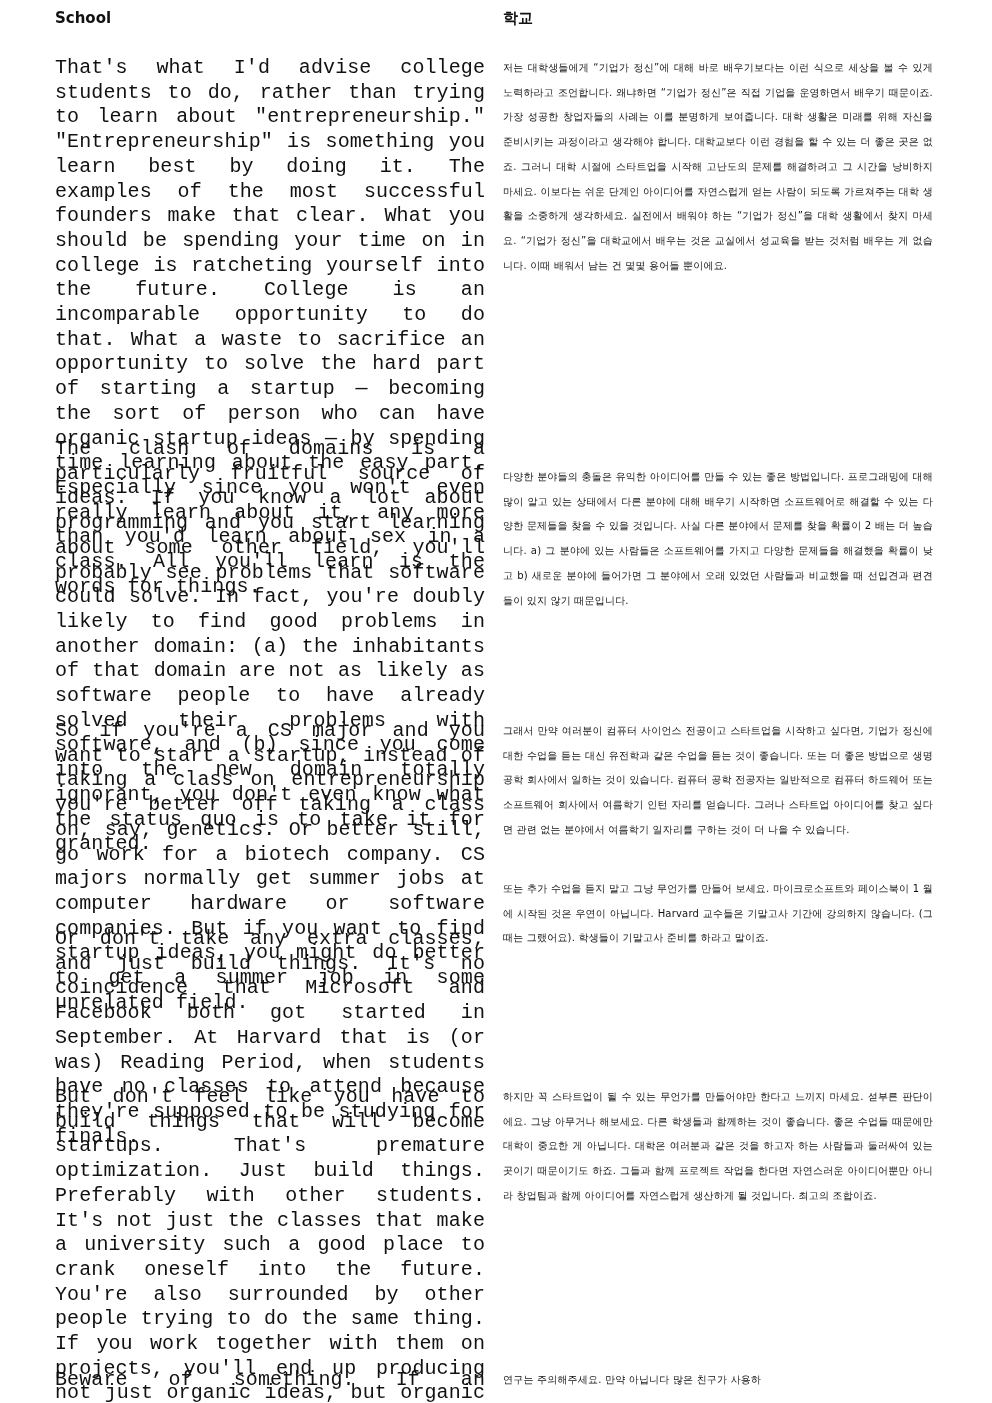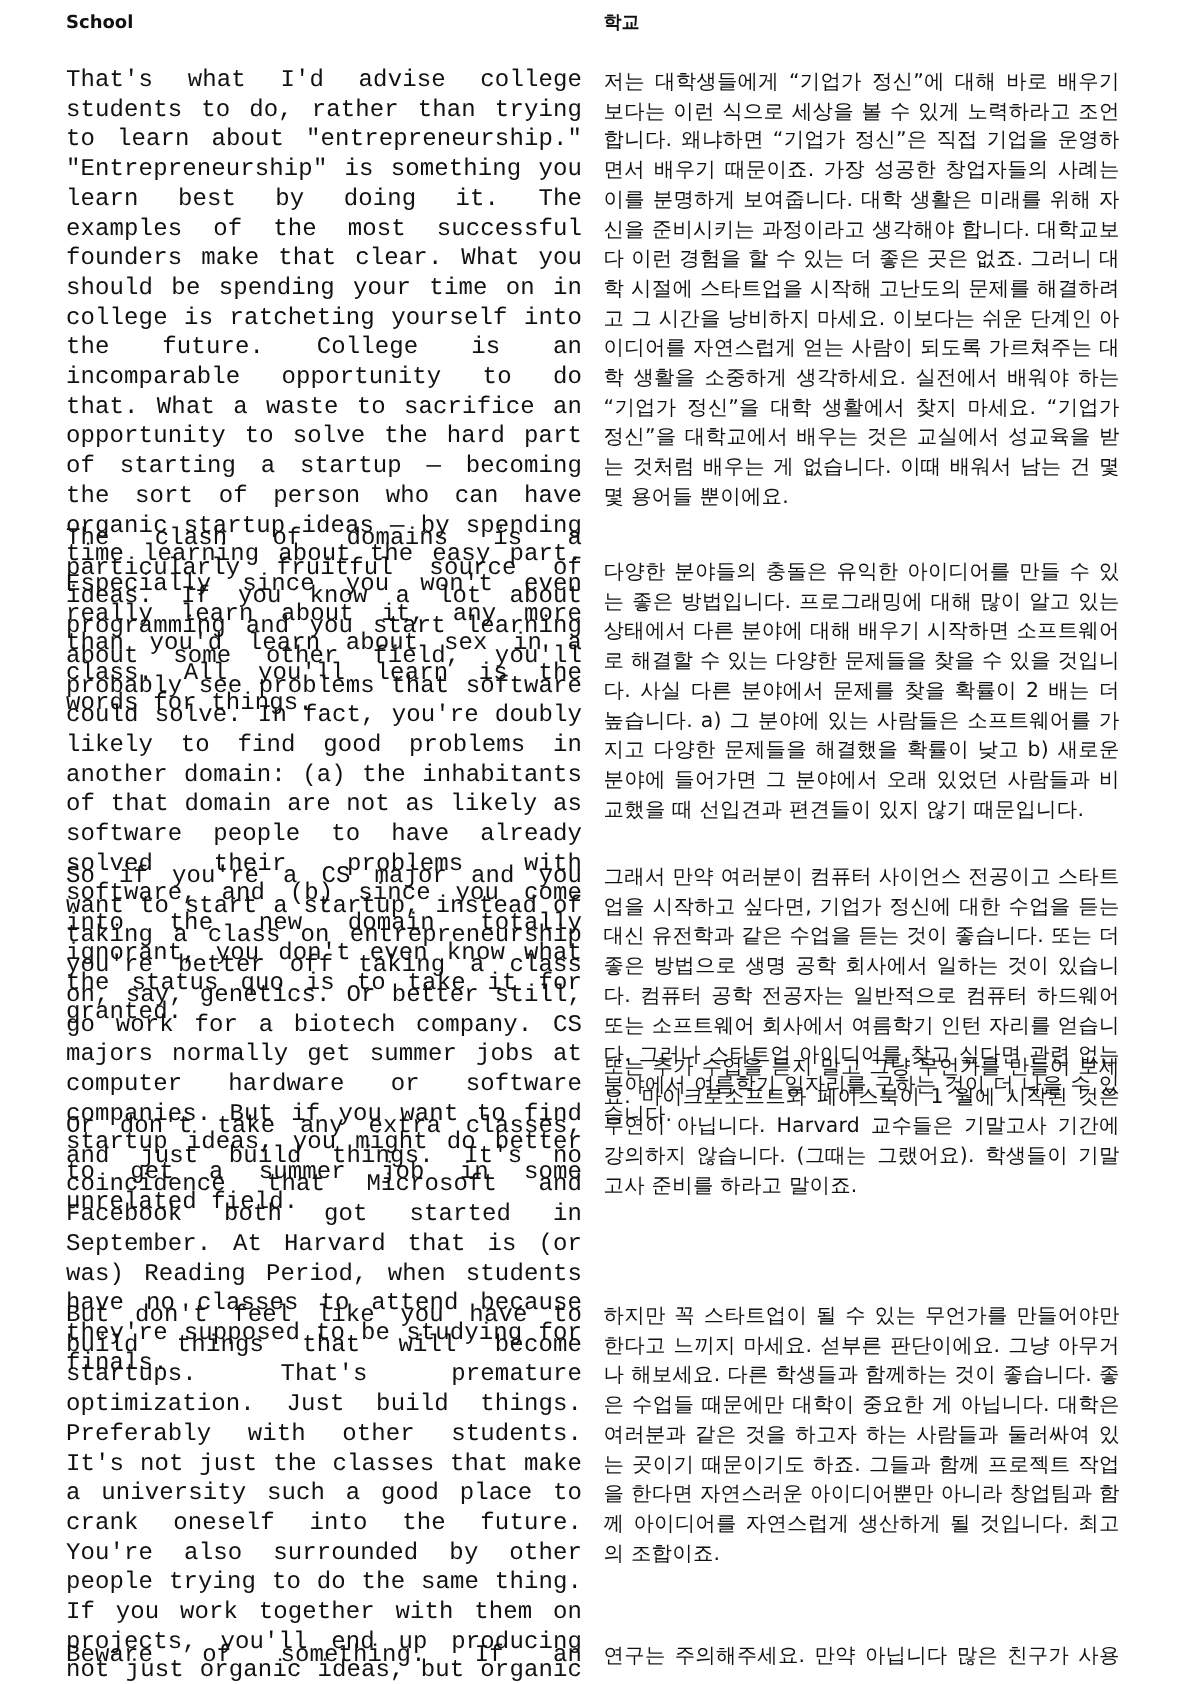--- a/index.html
+++ b/index.html
@@ -16,21 +16,21 @@
     font-family: "DejaVu Sans", sans-serif;
     font-weight: bold; font-size: 15px; line-height: 20px; color: #111;
   }
   .para {
     position: absolute;
     font-size: 15.6px; line-height: 24.7px;
     text-align: justify; text-align-last: left;
     margin: 0;
   }
   .col-en .para { font-family: Liberation Mono, monospace; letter-spacing: 0.1px; font-size: 20px; }
-  .col-ko .para { font-family: "DejaVu Sans", sans-serif; font-size: 17px; letter-spacing: 0.2px; }
+  .col-ko .para { font-family: "DejaVu Sans", sans-serif; font-size: 10px; letter-spacing: 0.2px; }
   .clip-last { height: 26px; overflow: hidden; text-align-last: justify; }
 </style>
 </head>
 <body>
 
 <div class="page">
 
   <div class="col-en">
     <div class="heading" style="left:0;">School</div>
     <p class="para" style="top:56px;">That's what I'd advise college students to do, rather than trying to learn about "entrepreneurship." "Entrepreneurship" is something you learn best by doing it. The examples of the most successful founders make that clear. What you should be spending your time on in college is ratcheting yourself into the future. College is an incomparable opportunity to do that. What a waste to sacrifice an opportunity to solve the hard part of starting a startup — becoming the sort of person who can have organic startup ideas — by spending time learning about the easy part. Especially since you won't even really learn about it, any more than you'd learn about sex in a class. All you'll learn is the words for things.</p>

